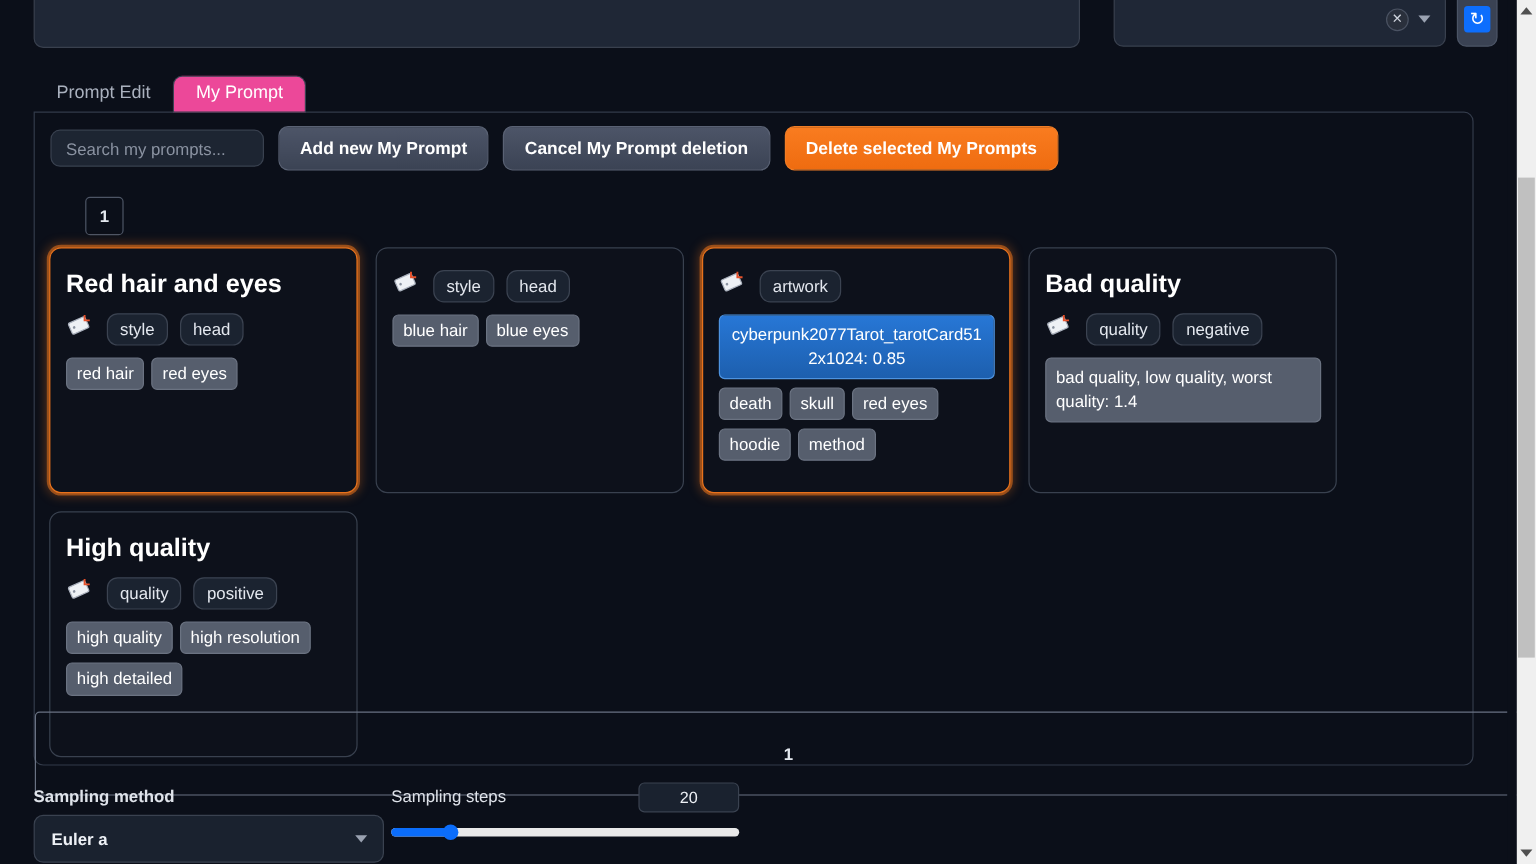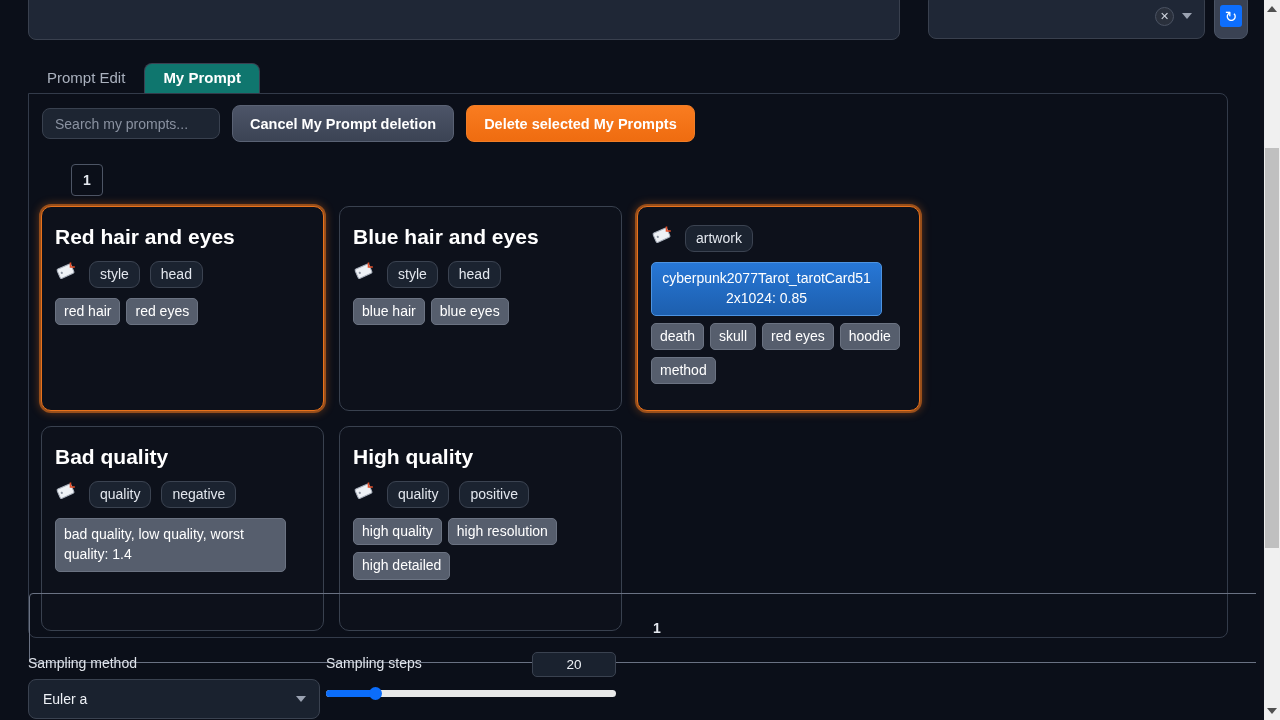--- a/index.html
+++ b/index.html
@@ -69,22 +69,22 @@
     display: flex; align-items: flex-end;
     width: 1222px; height: 32px;
   }
   .tab {
     padding: 5px 18px 7px 18px;
     font-size: 15px; color: #aab1be;
     border: 1px solid transparent;
     border-radius: 8px 8px 0 0;
   }
   .tab.active {
-    color: #fff; font-weight: bold;
-    background: #0f766e;
+    color: #fff; font-weight: normal;
+    background: #ec4899;
     border-color: #3a4151;
     border-bottom-color: transparent;
   }
 
   
   .panel {
     position: absolute; left: 28px; top: 93px;
     width: 1200px; height: 545px;
     border: 1px solid #333b4a;
     border-radius: 8px;
@@ -131,21 +131,21 @@
   .pager.top { top: 70px; }
   .pager.bottom { top: 499px; border-color: #6a7283; }
 
   
   .cards {
     position: absolute; left: 12px; top: 112px;
     width: 1120px;
     display: flex; flex-wrap: wrap; gap: 15px 15px;
   }
   .card {
-    width: 283px; min-height: 205px;
+    width: 257px; min-height: 205px;
     background: #0d111b;
     border: 1px solid #39414f;
     border-radius: 10px;
     padding: 18px 12px 12px 13px;
     position: relative;
   }
   .card.selected {
     border-color: #e8721c;
     box-shadow: 0 0 0 2px rgba(232,114,28,.55), 0 0 9px 2px rgba(232,114,28,.38);
   }
@@ -198,21 +198,21 @@
   }
 
   
   .bottom {
     position: absolute; left: 0; top: 650px;
     width: 1256px; height: 70px;
   }
   .ctl-label {
     font-size: 14px; color: #dfe3ea;
   }
-  .sm-group { position: absolute; left: 28px; top: 5px; width: 292px; }
+  .sm-group { position: absolute; left: 28px; top: 5px; width: 292px; font-weight: bold; }
   .select-box {
     margin-top: 8px;
     width: 292px; height: 40px;
     background: #1a222f;
     border: 1px solid #3a4250;
     border-radius: 8px;
     display: flex; align-items: center; justify-content: space-between;
     padding: 0 13px 0 14px;
     font-size: 14px; color: #eef1f6;
   }
@@ -288,20 +288,21 @@
 
 <div class="tabs">
   <div class="tab">Prompt Edit</div>
   <div class="tab active">My Prompt</div>
 </div>
 
 <div class="panel">
 
   <div class="toolbar">
     <input class="search-input" placeholder="Search my prompts..." style="">
+    <div class="btn">Add new My Prompt</div>
     <div class="btn">Cancel My Prompt deletion</div>
     <div class="btn primary">Delete selected My Prompts</div>
   </div>
 
   <div class="pager top">1</div>
 
   <div class="cards">
       <div class="card selected">
         <div class="card-title">Red hair and eyes</div>
         <div class="cat-row">
@@ -314,21 +315,20 @@
             </svg></span>
           <span class="cat-chip">style</span>
           <span class="cat-chip">head</span>
         </div>
         <div class="body-row">
           <span class="chip">red hair</span>
           <span class="chip">red eyes</span>
         </div>
       </div>
       <div class="card">
-        <div class="card-title">Blue hair and eyes</div>
         <div class="cat-row">
           <span class="tag-ico"><svg viewBox="0 0 23 20" width="23" height="20">
               <g transform="rotate(-24 11 10)">
                 <rect x="3" y="5" width="15" height="10" rx="1.5" fill="#eef1f5" stroke="#aab1bd" stroke-width="1"></rect>
                 <circle cx="6.4" cy="10" r="1.1" fill="#8b93a1"></circle>
               </g>
               <path d="M15.5 1.5 L15.5 6.0 L19.8 6.0" fill="none" stroke="#e5502a" stroke-width="1.6"></path>
             </svg></span>
           <span class="cat-chip">style</span>
           <span class="cat-chip">head</span>

